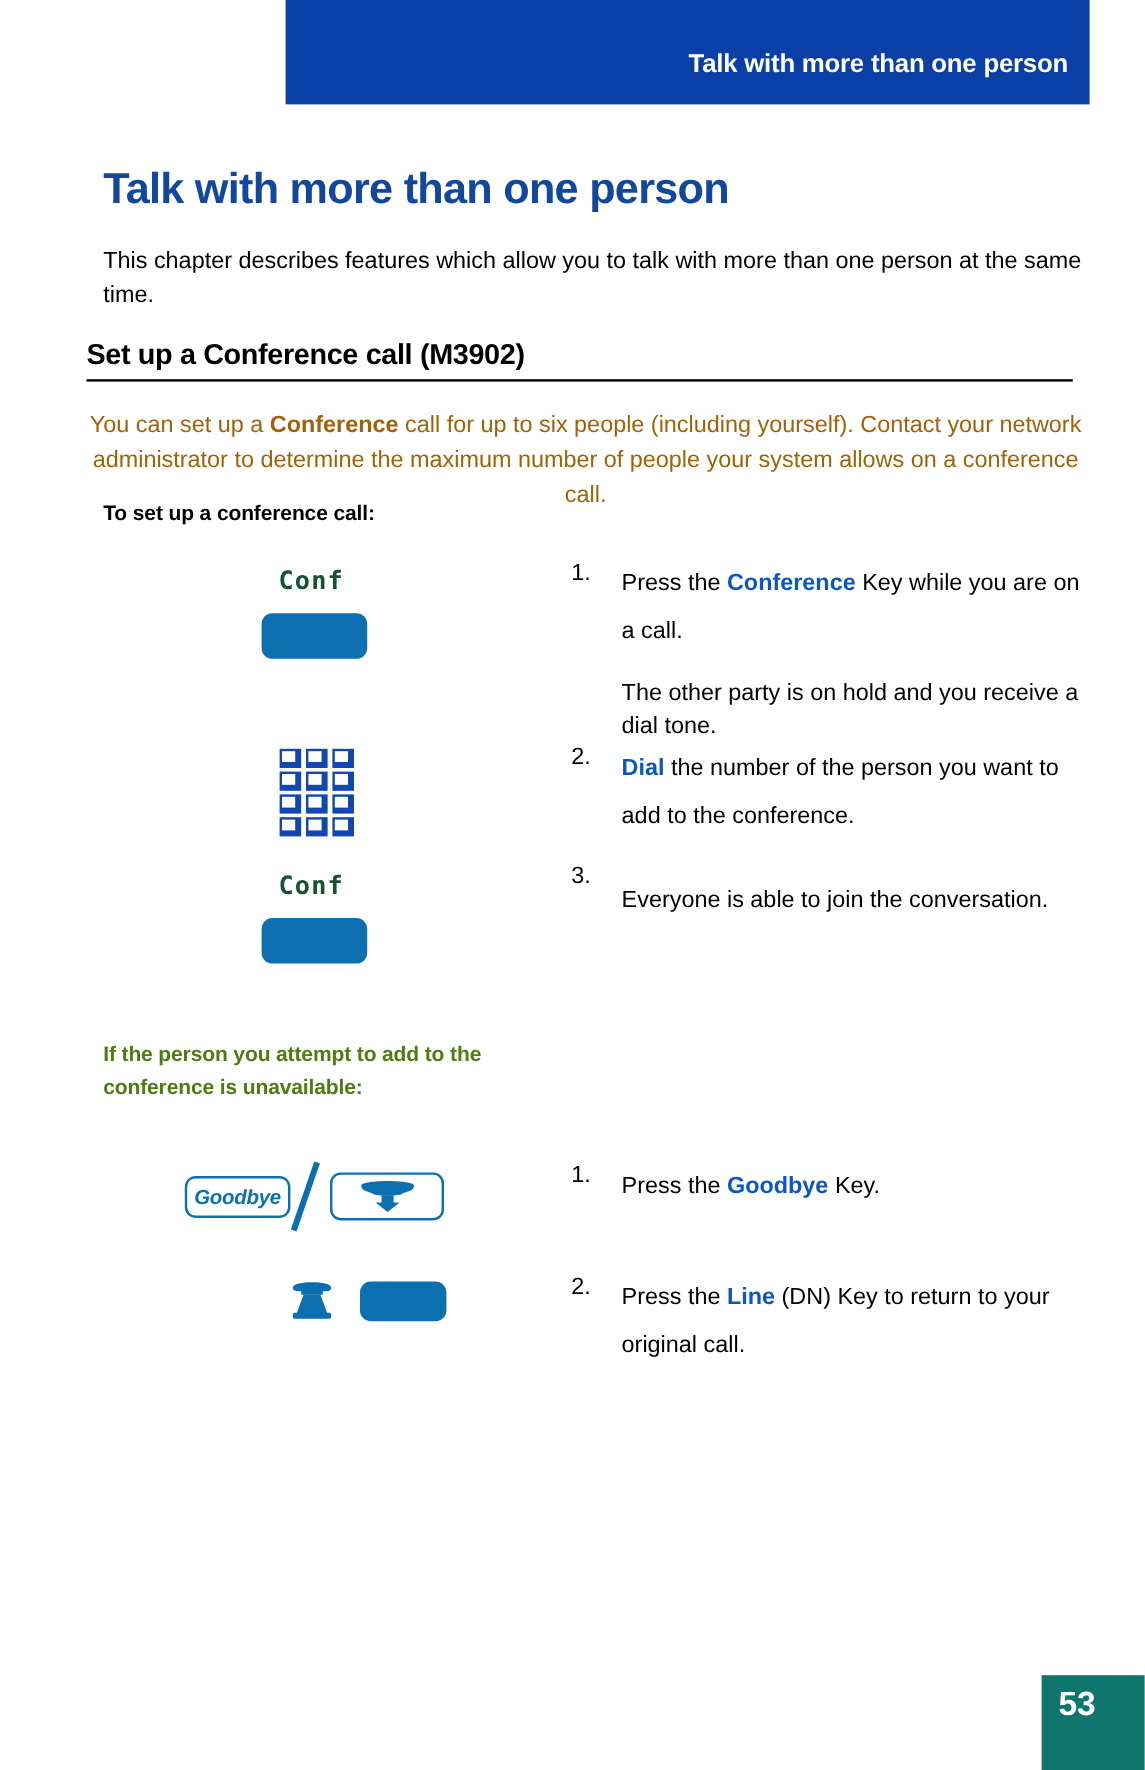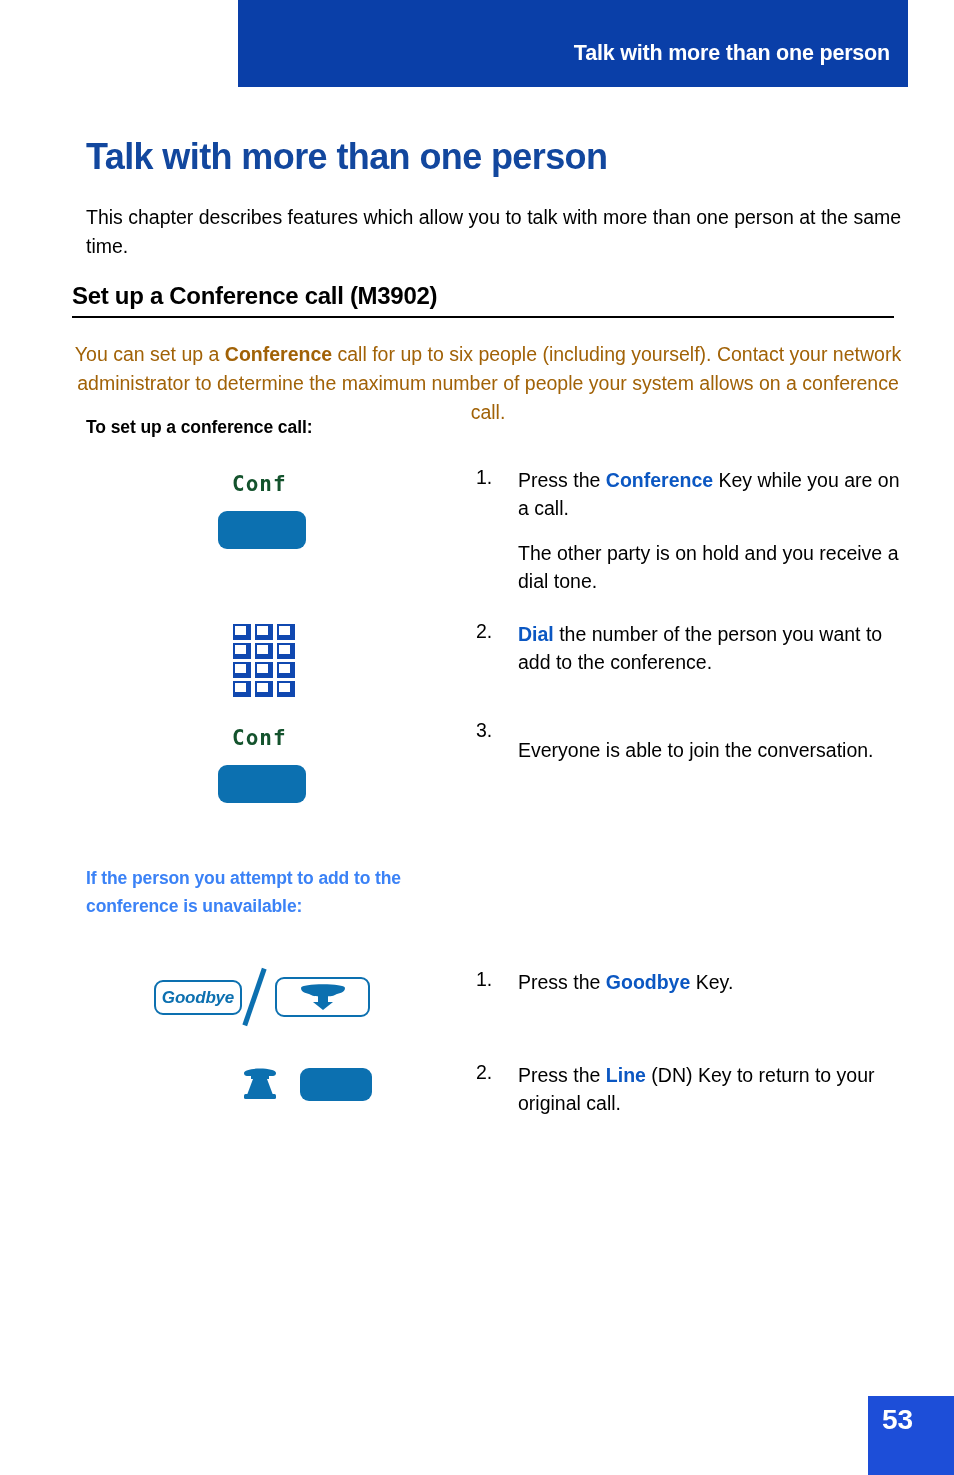--- a/index.html
+++ b/index.html
@@ -95,21 +95,21 @@
   }
 
   .sub-bold-2 {
     position: absolute;
     left: 86px;
     top: 864px;
     width: 360px;
     font-size: 17.5px;
     font-weight: bold;
     line-height: 28px;
-    color: #3b82f6;
+    color: #4d7c0f;
     letter-spacing: -0.1px;
   }
 
   
   .lcd-label {
     position: absolute;
     font-family: "DejaVu Sans Mono", monospace;
     font-size: 21px;
     font-weight: bold;
     color: #14532d;
@@ -184,40 +184,40 @@
     position: absolute;
     left: 0;
     top: 0;
     width: 42px;
     font-size: 19.5px;
     color: #000000;
   }
   .step-body {
     margin-left: 42px;
     font-size: 19.5px;
-    line-height: 28px;
+    line-height: 40px;
     color: #000000;
   }
   .step-body b { font-weight: bold; color: #0B57C2; }
   .step-sub {
     margin-left: 42px;
     margin-top: 17px;
     font-size: 19.5px;
     line-height: 28px;
     color: #000000;
   }
 
   
   .page-number-block {
     position: absolute;
     left: 868px;
     top: 1396px;
     width: 86px;
     height: 79px;
-    background: #1d4ed8;
+    background: #0f766e;
   }
   .page-number-text {
     position: absolute;
     left: 14px;
     top: 8px;
     color: #ffffff;
     font-size: 28px;
     font-weight: bold;
   }
 </style>

